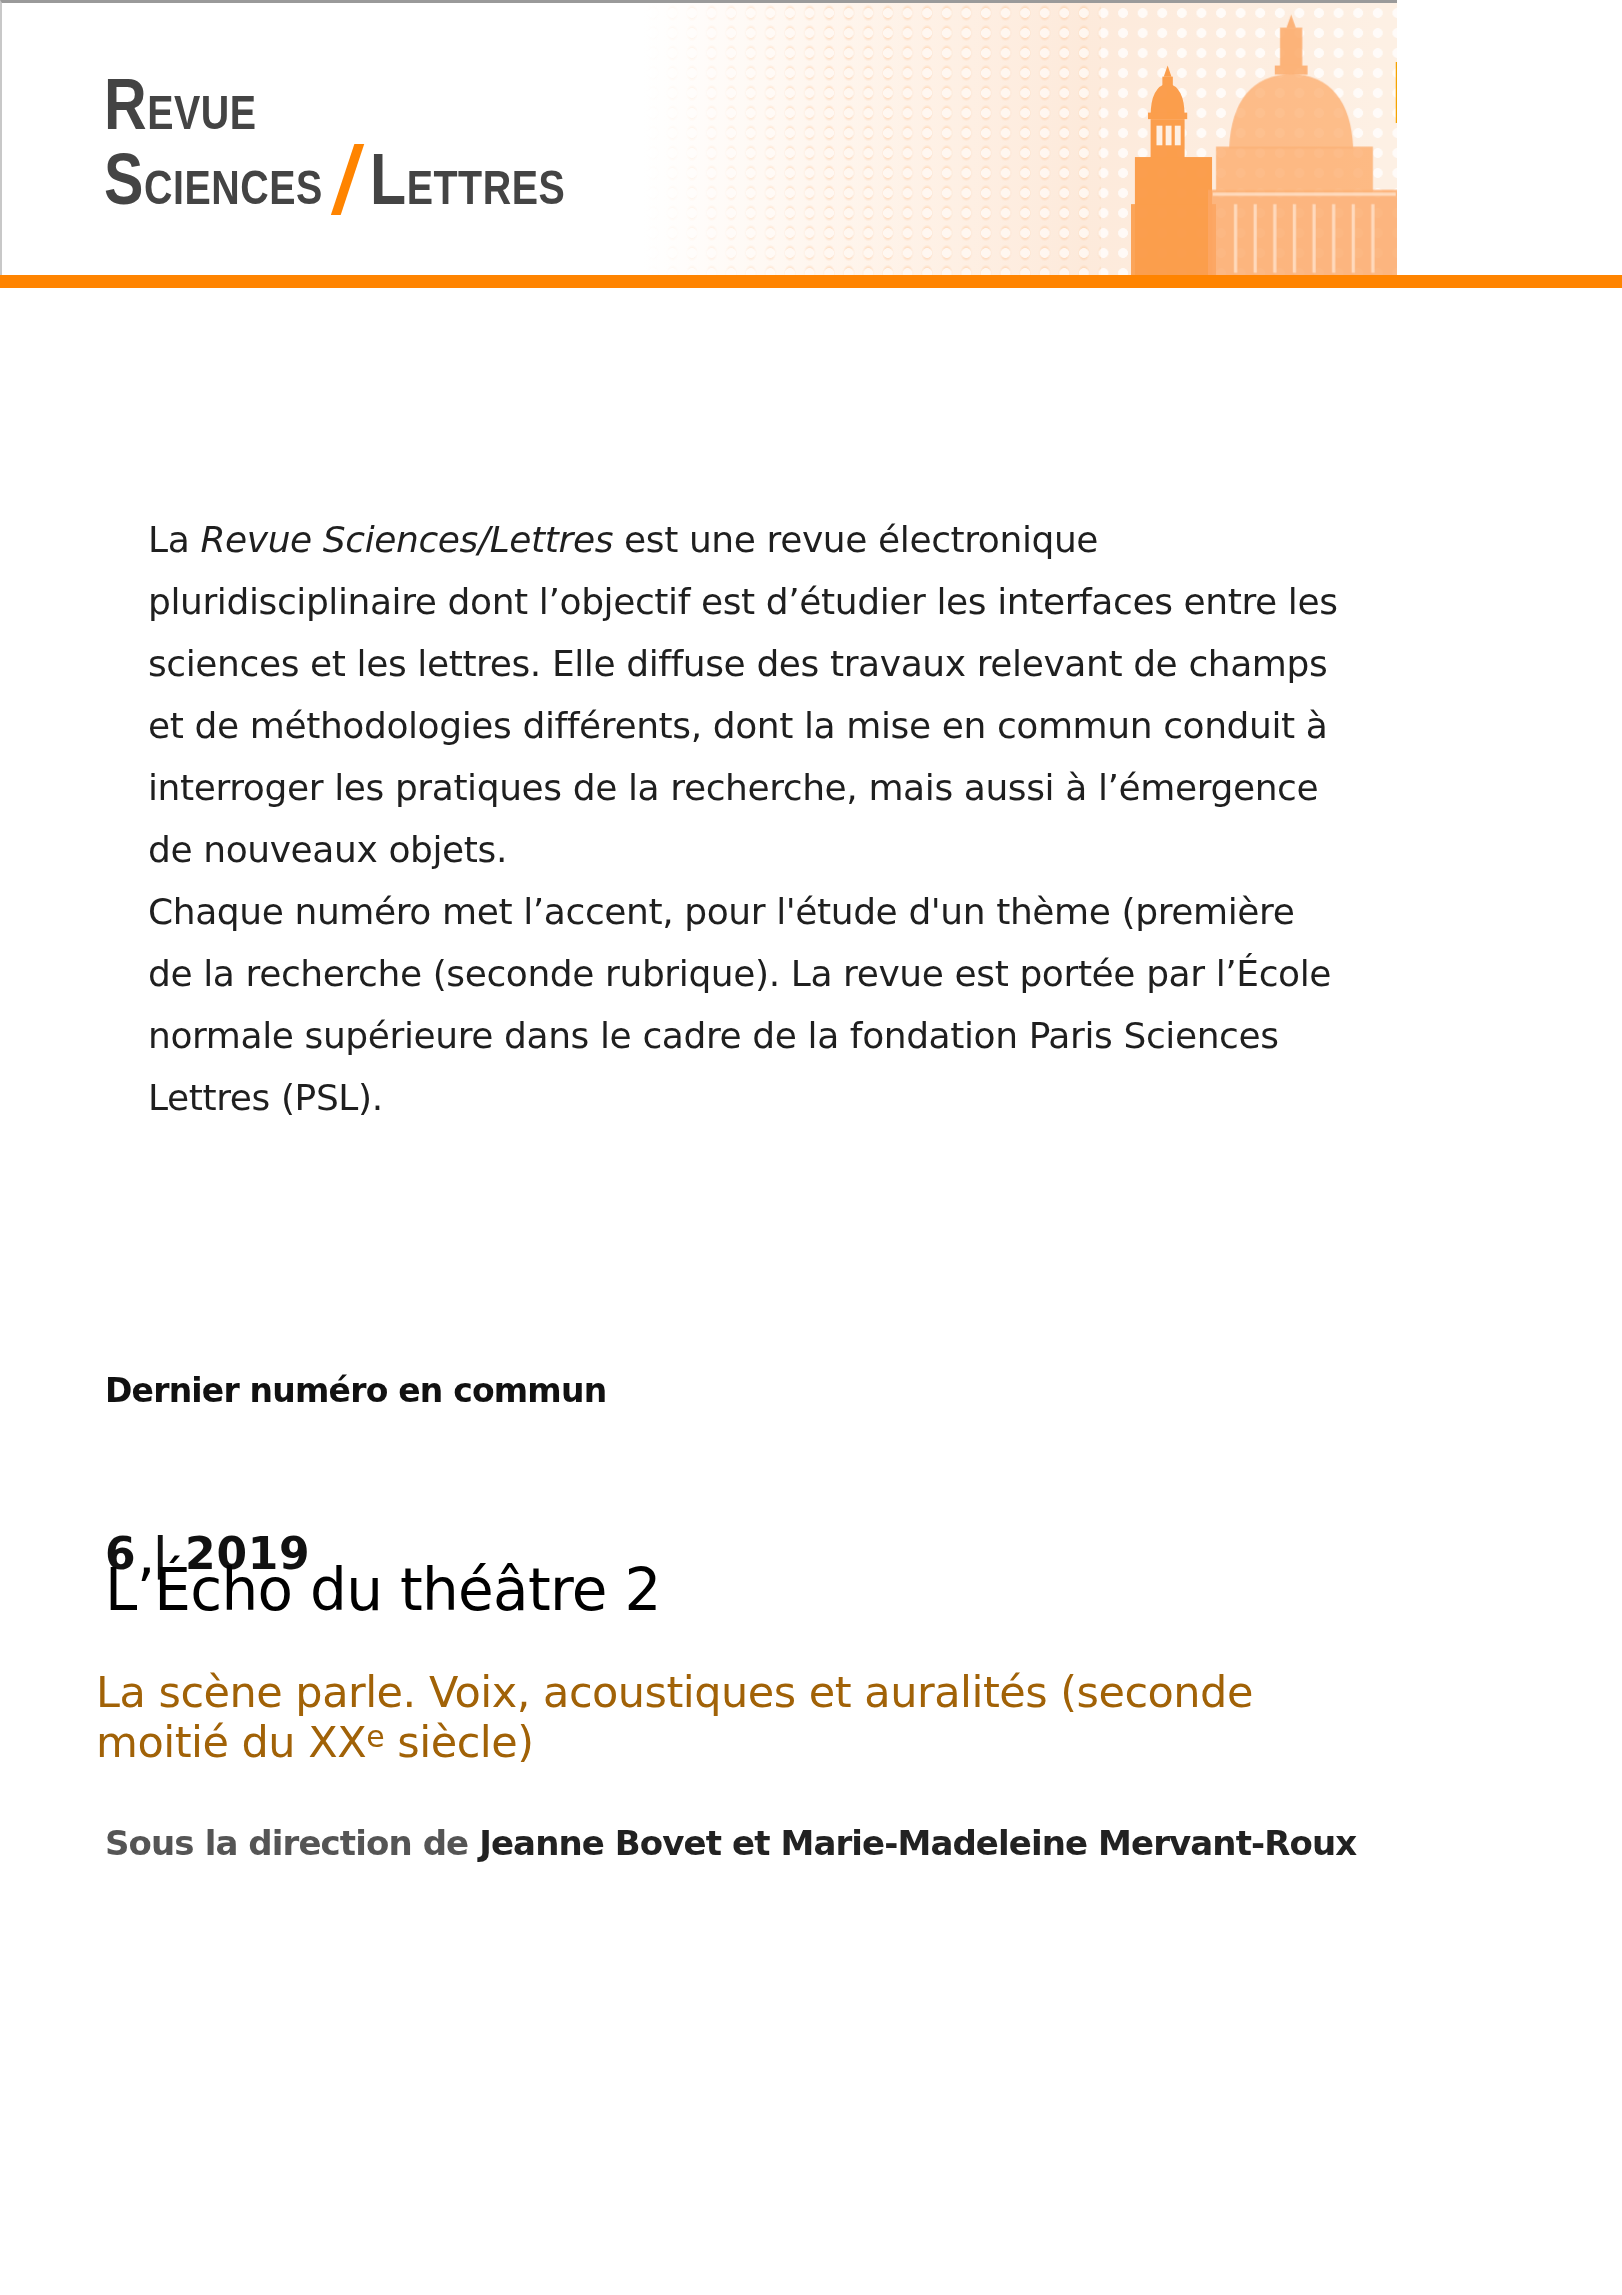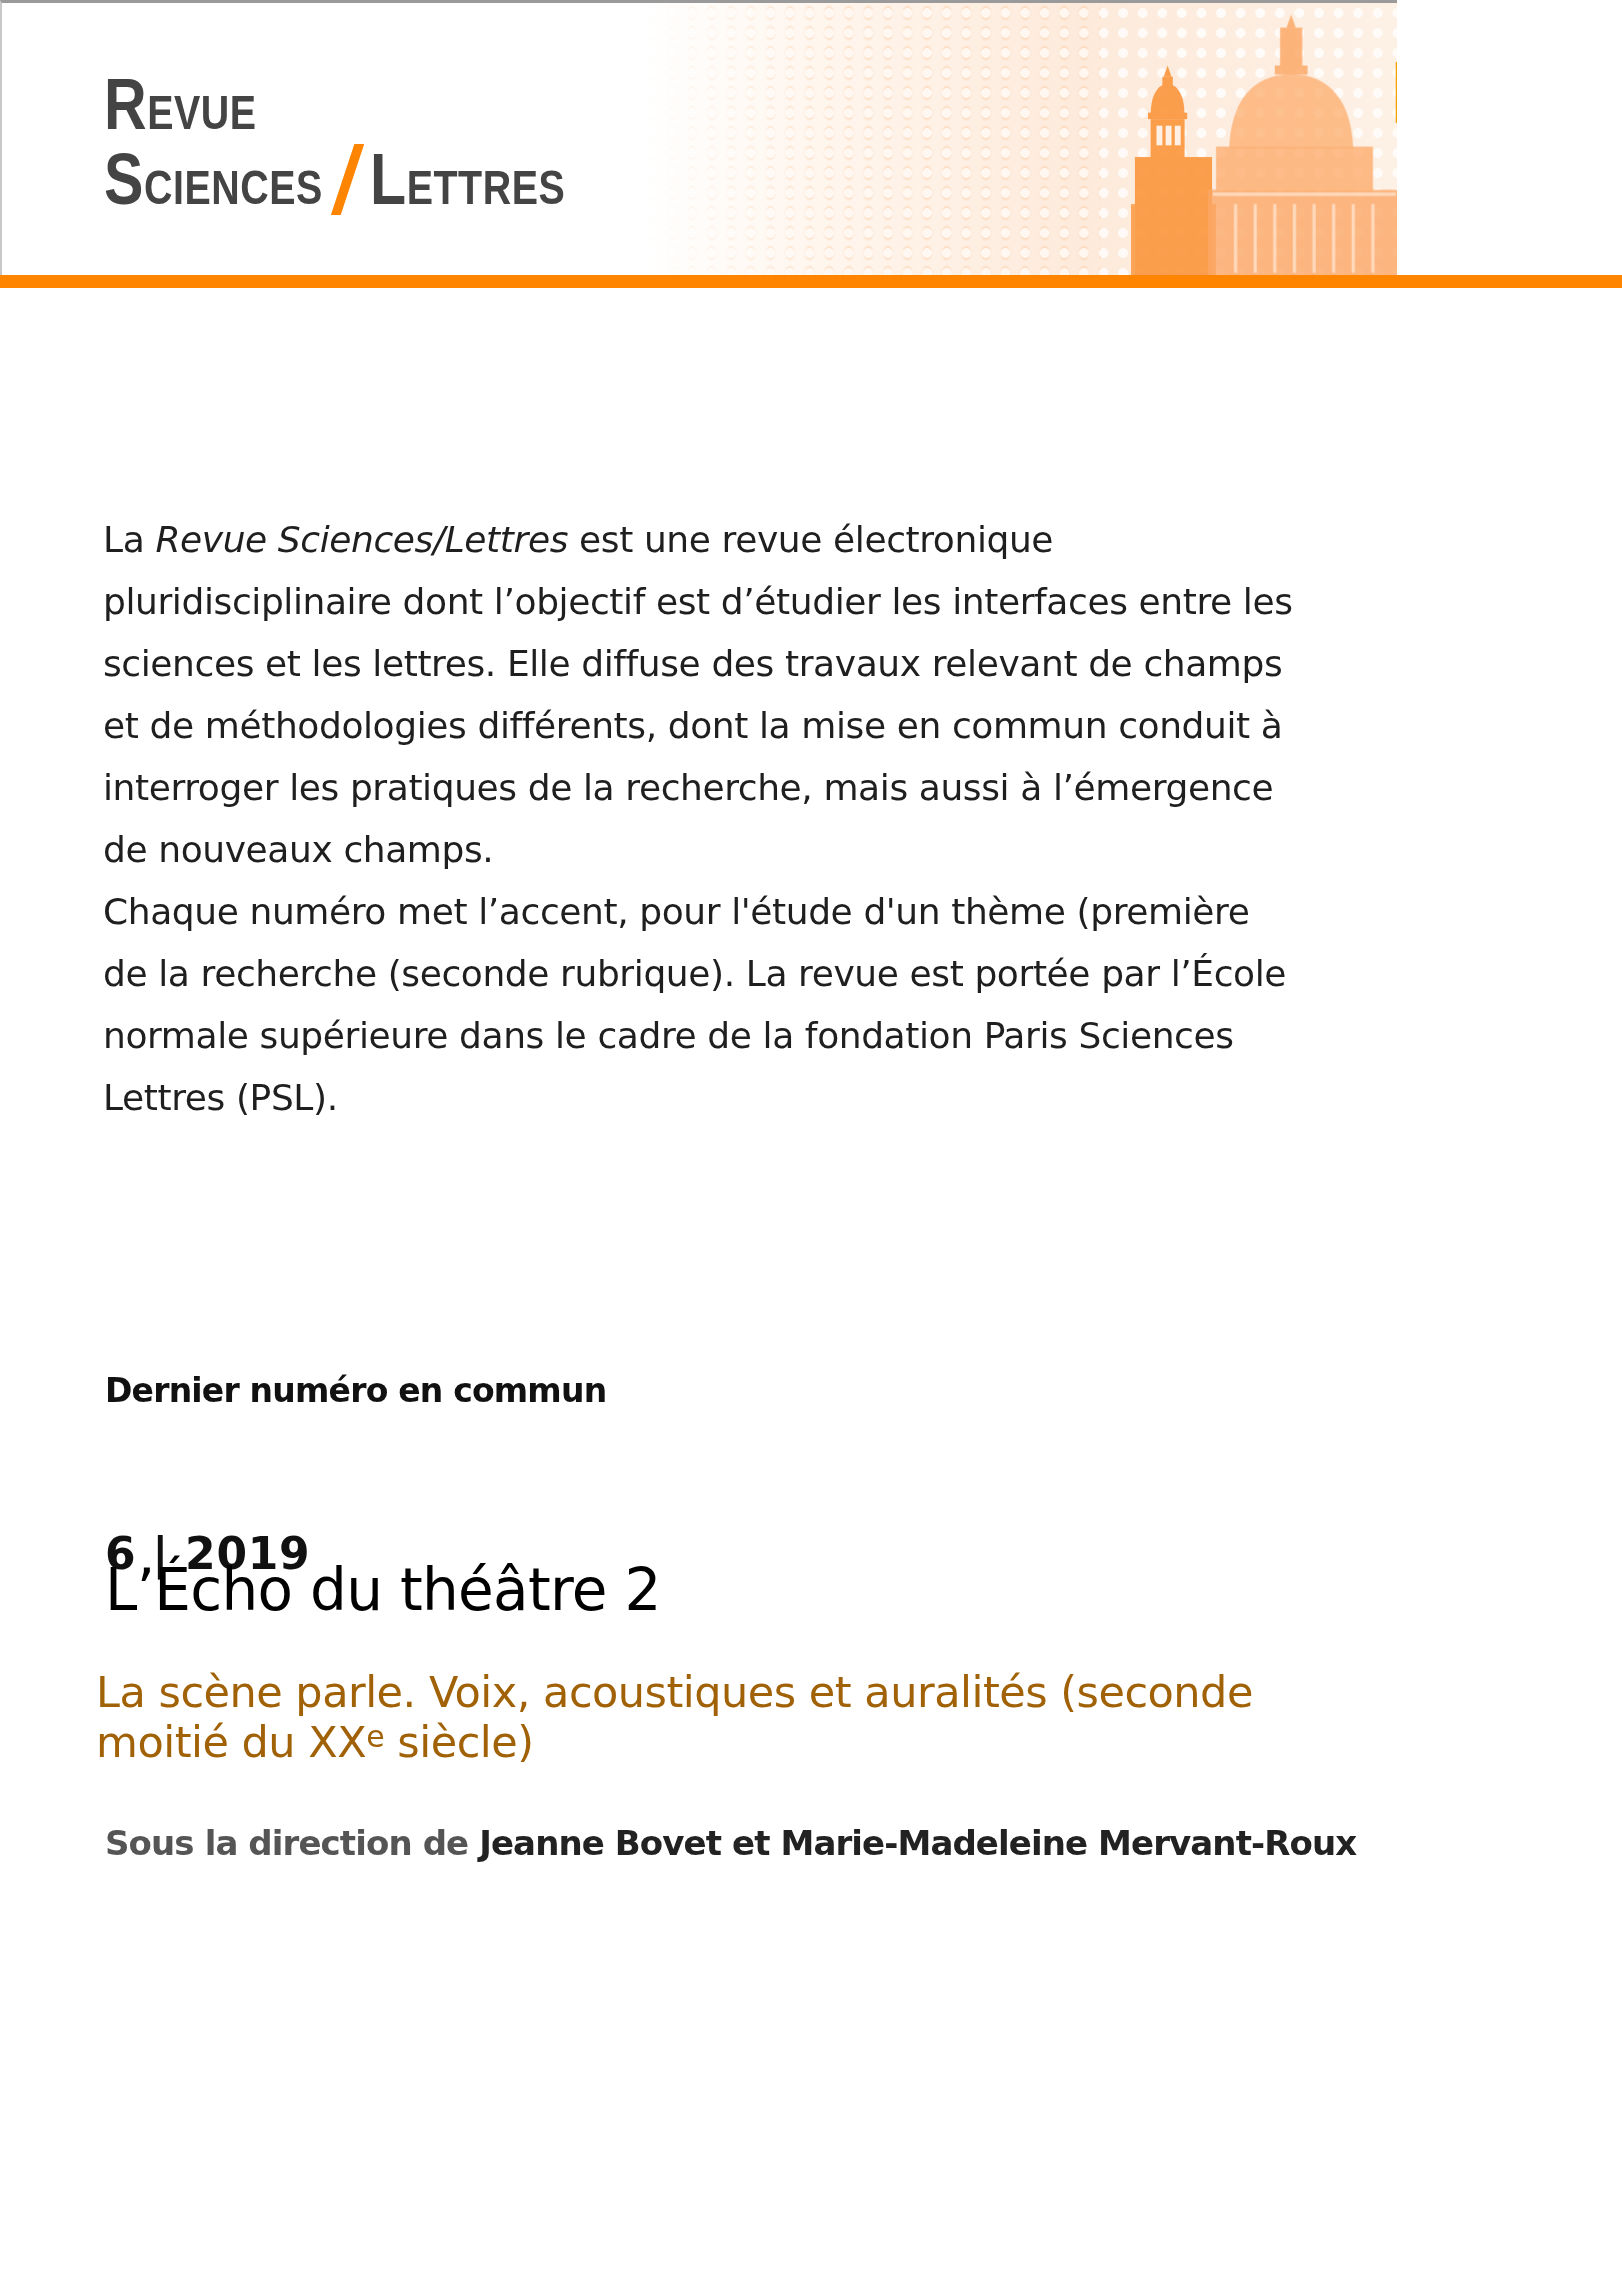--- a/index.html
+++ b/index.html
@@ -54,21 +54,21 @@
   .orange-bar {
     position: absolute; left: 0; top: 275px; width: 1623px; height: 13px; background: #ff8400;
   }
 
   
   .intro {
     position: absolute; left: 103px; top: 509px;
     font-family: "DejaVu Sans", sans-serif; font-size: 36px; line-height: 62px;
     color: #1f1f1f; letter-spacing: -0.4px;
   }
-  .intro .ln { display: block; white-space: nowrap; height: 62px; }
+  .intro .ln { display: block; white-space: nowrap; height: 62px; margin-left: 45px; }
   .intro i { font-style: italic; }
 
   .latest-label {
     position: absolute; left: 105px; top: 1368px;
     font-family: "DejaVu Sans", sans-serif; font-weight: bold; font-size: 33px; line-height: 46px;
     color: #111111; letter-spacing: -0.8px; white-space: nowrap;
   }
   .issue-number {
     position: absolute; left: 105px; top: 1528px;
     font-family: "DejaVu Sans", sans-serif; font-weight: bold; font-size: 44px; line-height: 52px;
@@ -153,21 +153,21 @@
   </svg>
 </div>
 <div class="orange-bar"></div>
 
 <div class="intro">
   <span class="ln"><span>La </span><i>Revue Sciences/Lettres</i><span> est une revue électronique</span></span>
   <span class="ln">pluridisciplinaire dont l’objectif est d’étudier les interfaces entre les</span>
   <span class="ln">sciences et les lettres. Elle diffuse des travaux relevant de champs</span>
   <span class="ln">et de méthodologies différents, dont la mise en commun conduit à</span>
   <span class="ln">interroger les pratiques de la recherche, mais aussi à l’émergence</span>
-  <span class="ln">de nouveaux champs.</span>
+  <span class="ln">de nouveaux objets.</span>
   <span class="ln">Chaque numéro met l’accent, pour l'étude d'un thème (première</span>
   <span class="ln">de la recherche (seconde rubrique). La revue est portée par l’École</span>
   <span class="ln">normale supérieure dans le cadre de la fondation Paris Sciences</span>
   <span class="ln">Lettres (PSL).</span>
 </div>
 
 <div class="latest-label">Dernier numéro en commun</div>
 <div class="issue-number">6 | 2019</div>
 <div class="issue-title">L’Écho du théâtre 2</div>
 <div class="issue-subtitle">

